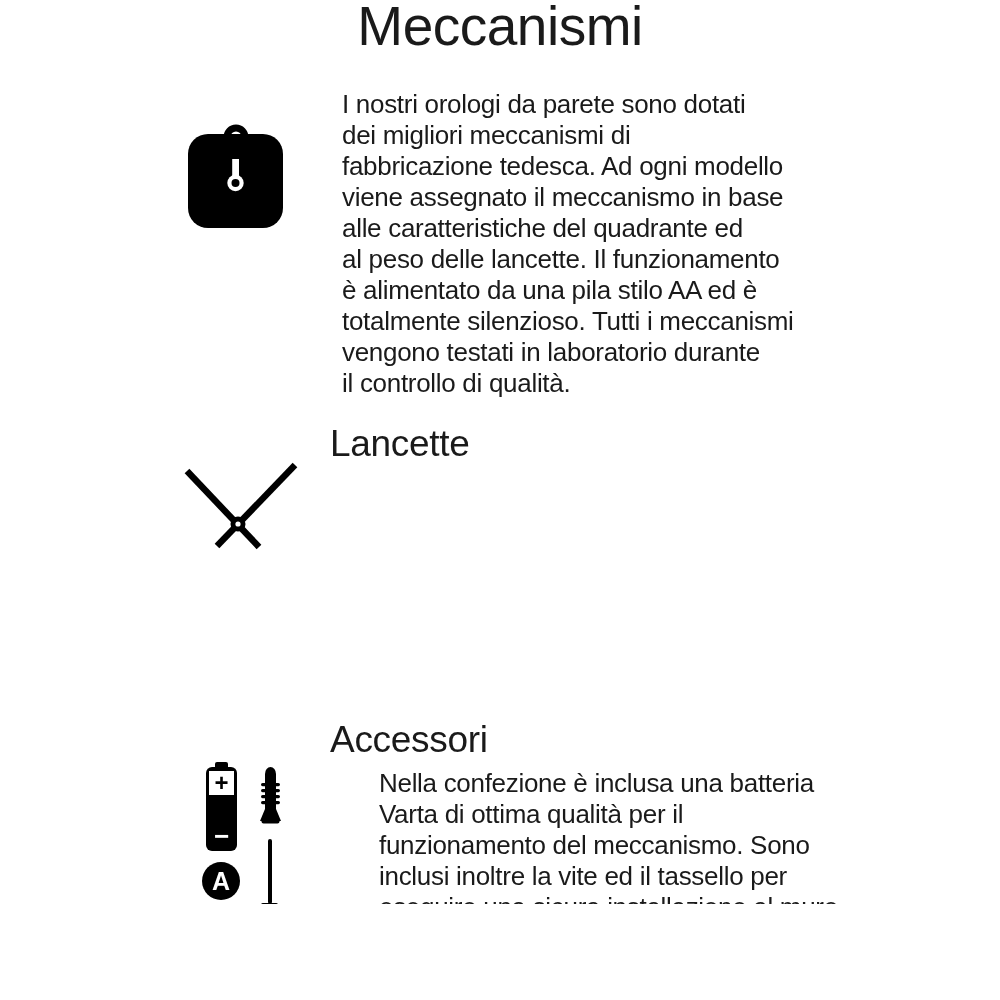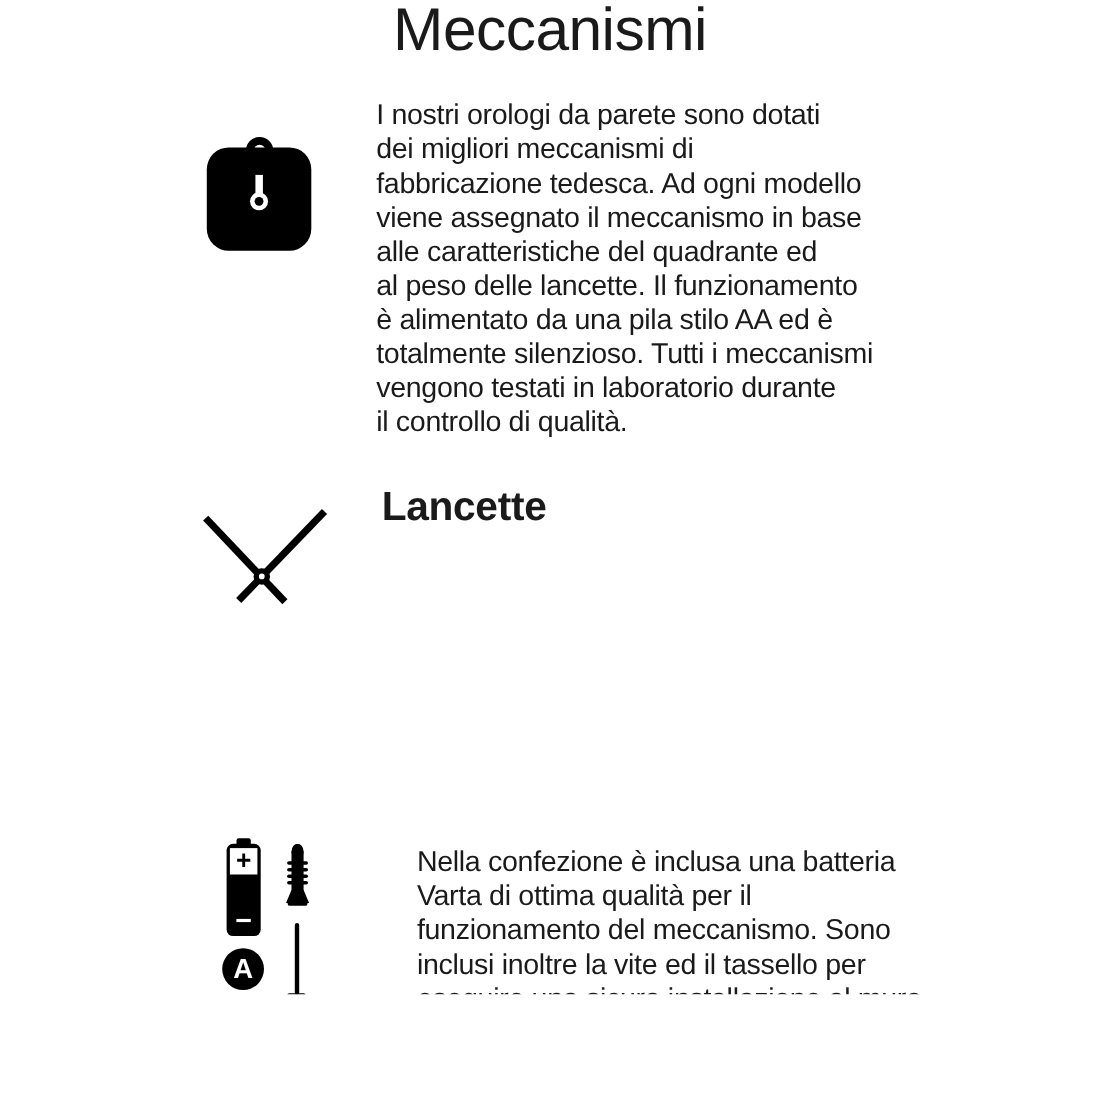--- a/index.html
+++ b/index.html
@@ -24,24 +24,24 @@
     margin: 0;
     text-align: center;
     font-size: 55px;
     line-height: 64px;
     font-weight: 400;
     letter-spacing: -0.5px;
   }
   .heading {
     position: absolute;
     left: 330px;
-    margin: 17px;
+    margin: 0;
     font-size: 37px;
     line-height: 40px;
-    font-weight: 700;
+    font-weight: 400;
     letter-spacing: -0.3px;
   }
   .h-lancette  { top: 424px; }
   .h-accessori { top: 720px; }
   .body {
     position: absolute;
     left: 342px;
     width: 600px;
     margin: 0;
     font-size: 26px;
@@ -145,20 +145,21 @@
 il controllo di qualità.</p>
 
   <h2 class="heading h-lancette">Lancette</h2>
   <svg class="icon icon-hands" width="116" height="93" viewBox="0 0 116 93" aria-hidden="true">
     <line x1="4" y1="12" x2="76" y2="88" stroke="#000" stroke-width="6.5"></line>
     <line x1="112" y1="6" x2="34" y2="87" stroke="#000" stroke-width="6.5"></line>
     <circle cx="55" cy="65" r="7.5" fill="#000"></circle>
     <circle cx="55" cy="65" r="2.6" fill="#fff"></circle>
   </svg>
 
+  <h2 class="heading h-accessori">Accessori</h2>
 
   <div class="battery">
     <div class="nub"></div>
     <div class="window">
       <span>+</span>
     </div>
     <div class="minus">−</div>
   </div>
 
   <svg class="icon icon-screw" width="27" height="59" viewBox="0 0 27 59" aria-hidden="true">

